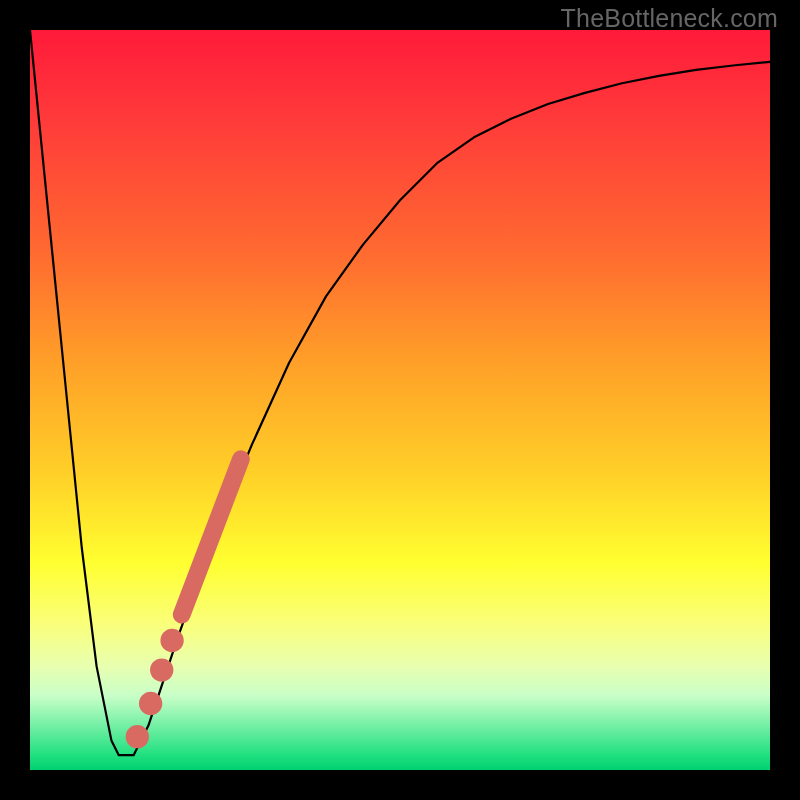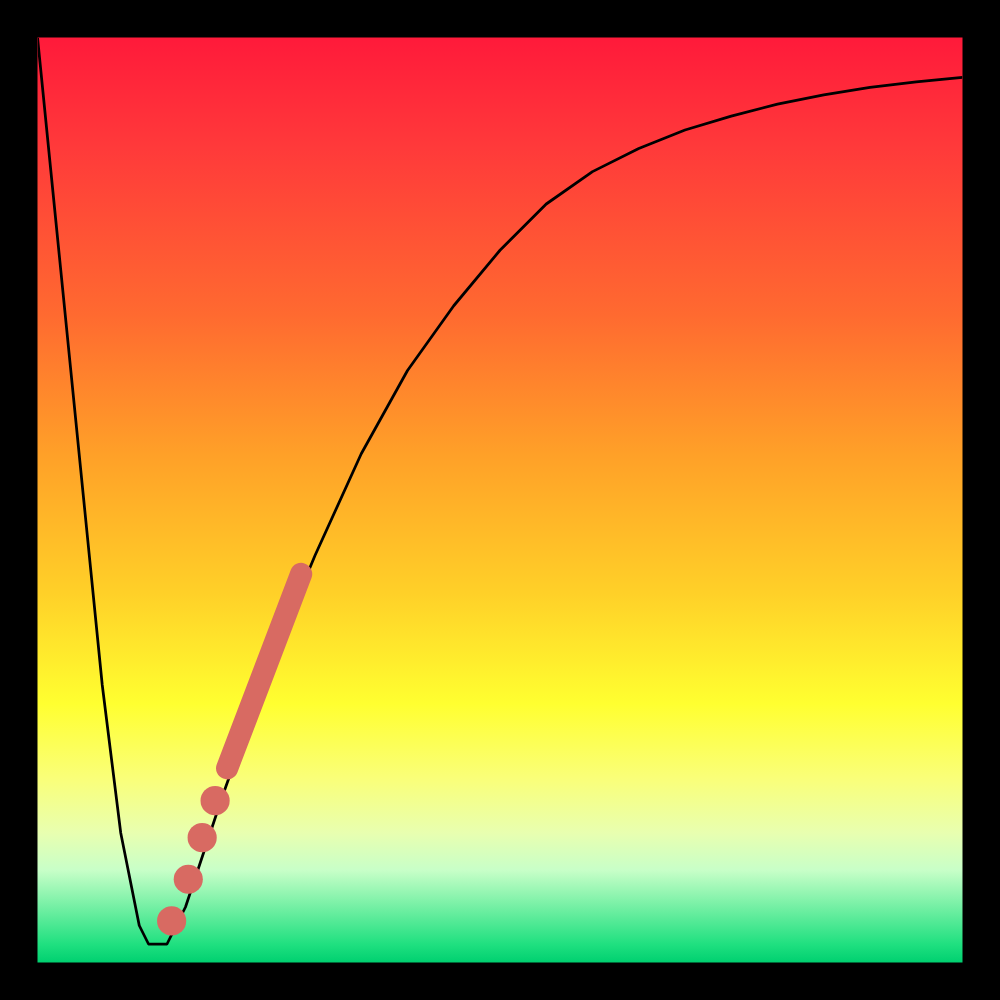--- a/index.html
+++ b/index.html
@@ -54,20 +54,21 @@
     left: 0;
     top: 0;
     width: 740px;
     height: 740px;
   }
 </style>
 </head>
 <body>
 
 <div class="frame">
+  <div class="watermark">TheBottleneck.com</div>
   <div class="plot">
     <svg class="curve" viewBox="0 0 740 740">
       <path id="curve-path" fill="none" stroke="#000" stroke-width="2.2" stroke-linejoin="round" stroke-linecap="round" d="M0.00 0.00 L14.80 148.00 L37.00 370.00 L51.80 518.00 L66.60 636.40 L81.40 710.40 L88.80 725.20 L96.20 725.20 L103.60 725.20 L118.40 695.60 L148.00 606.80 L185.00 503.20 L222.00 414.40 L259.00 333.00 L296.00 266.40 L333.00 214.60 L370.00 170.20 L407.00 133.20 L444.00 107.30 L481.00 88.80 L518.00 74.00 L555.00 62.90 L592.00 53.28 L629.00 45.88 L666.00 39.96 L703.00 35.52 L740.00 31.82 "></path>
       <g id="markers">
           <circle cx="107.30" cy="706.70" r="11.66" fill="#d86a62"></circle>
           <circle cx="120.62" cy="673.40" r="11.66" fill="#d86a62"></circle>
           <circle cx="131.72" cy="640.10" r="11.66" fill="#d86a62"></circle>
           <circle cx="142.08" cy="610.50" r="11.66" fill="#d86a62"></circle>
           <line x1="151.70" y1="584.60" x2="210.90" y2="429.20" stroke="#d86a62" stroke-width="17.76" stroke-linecap="round"></line>
         </g>

